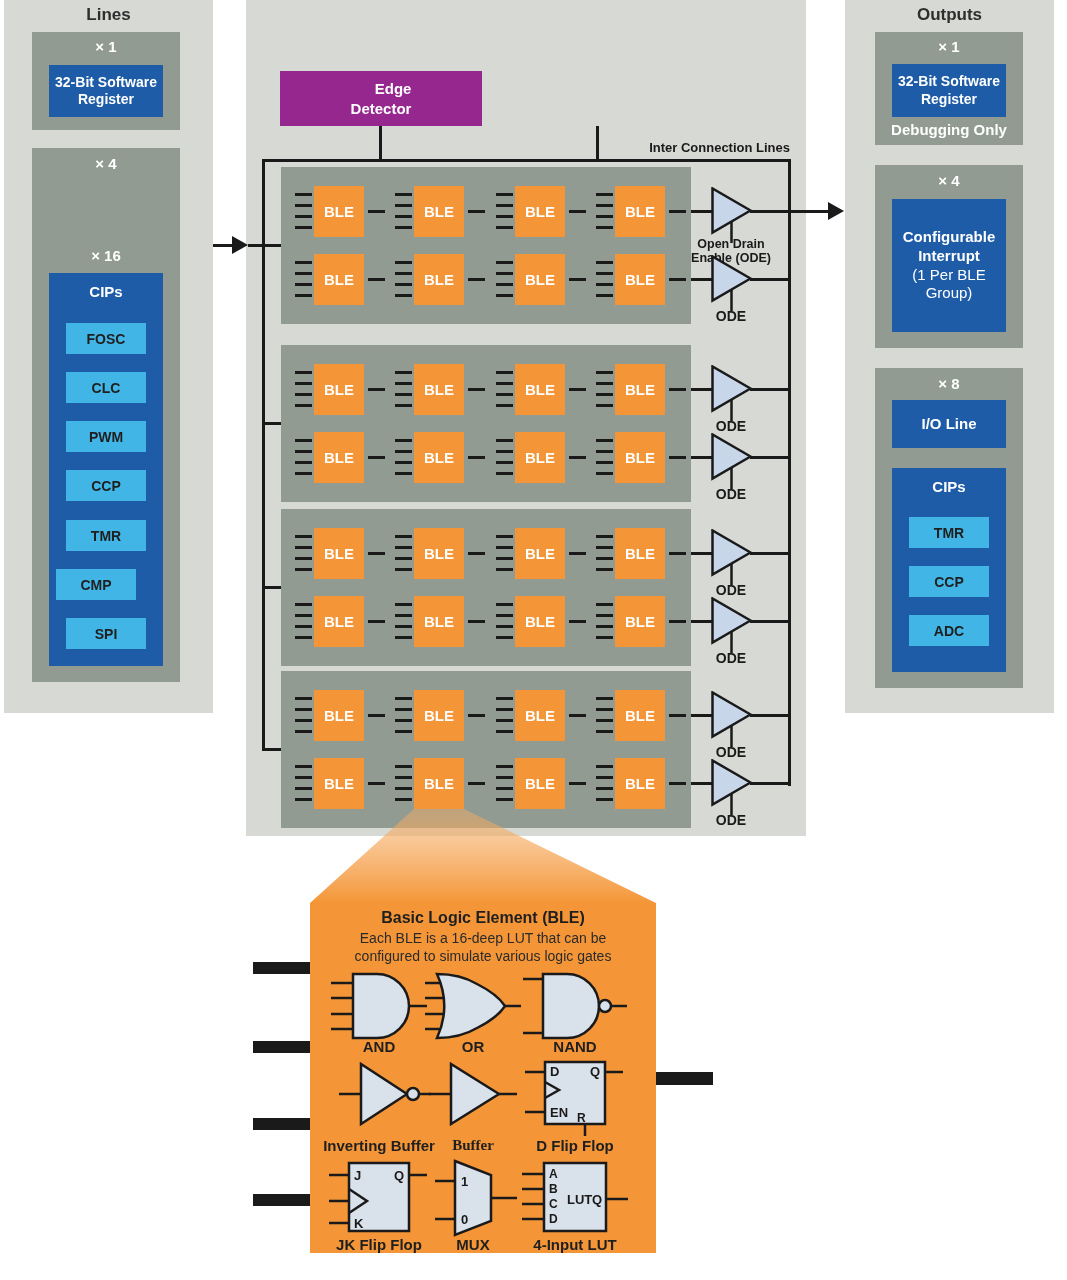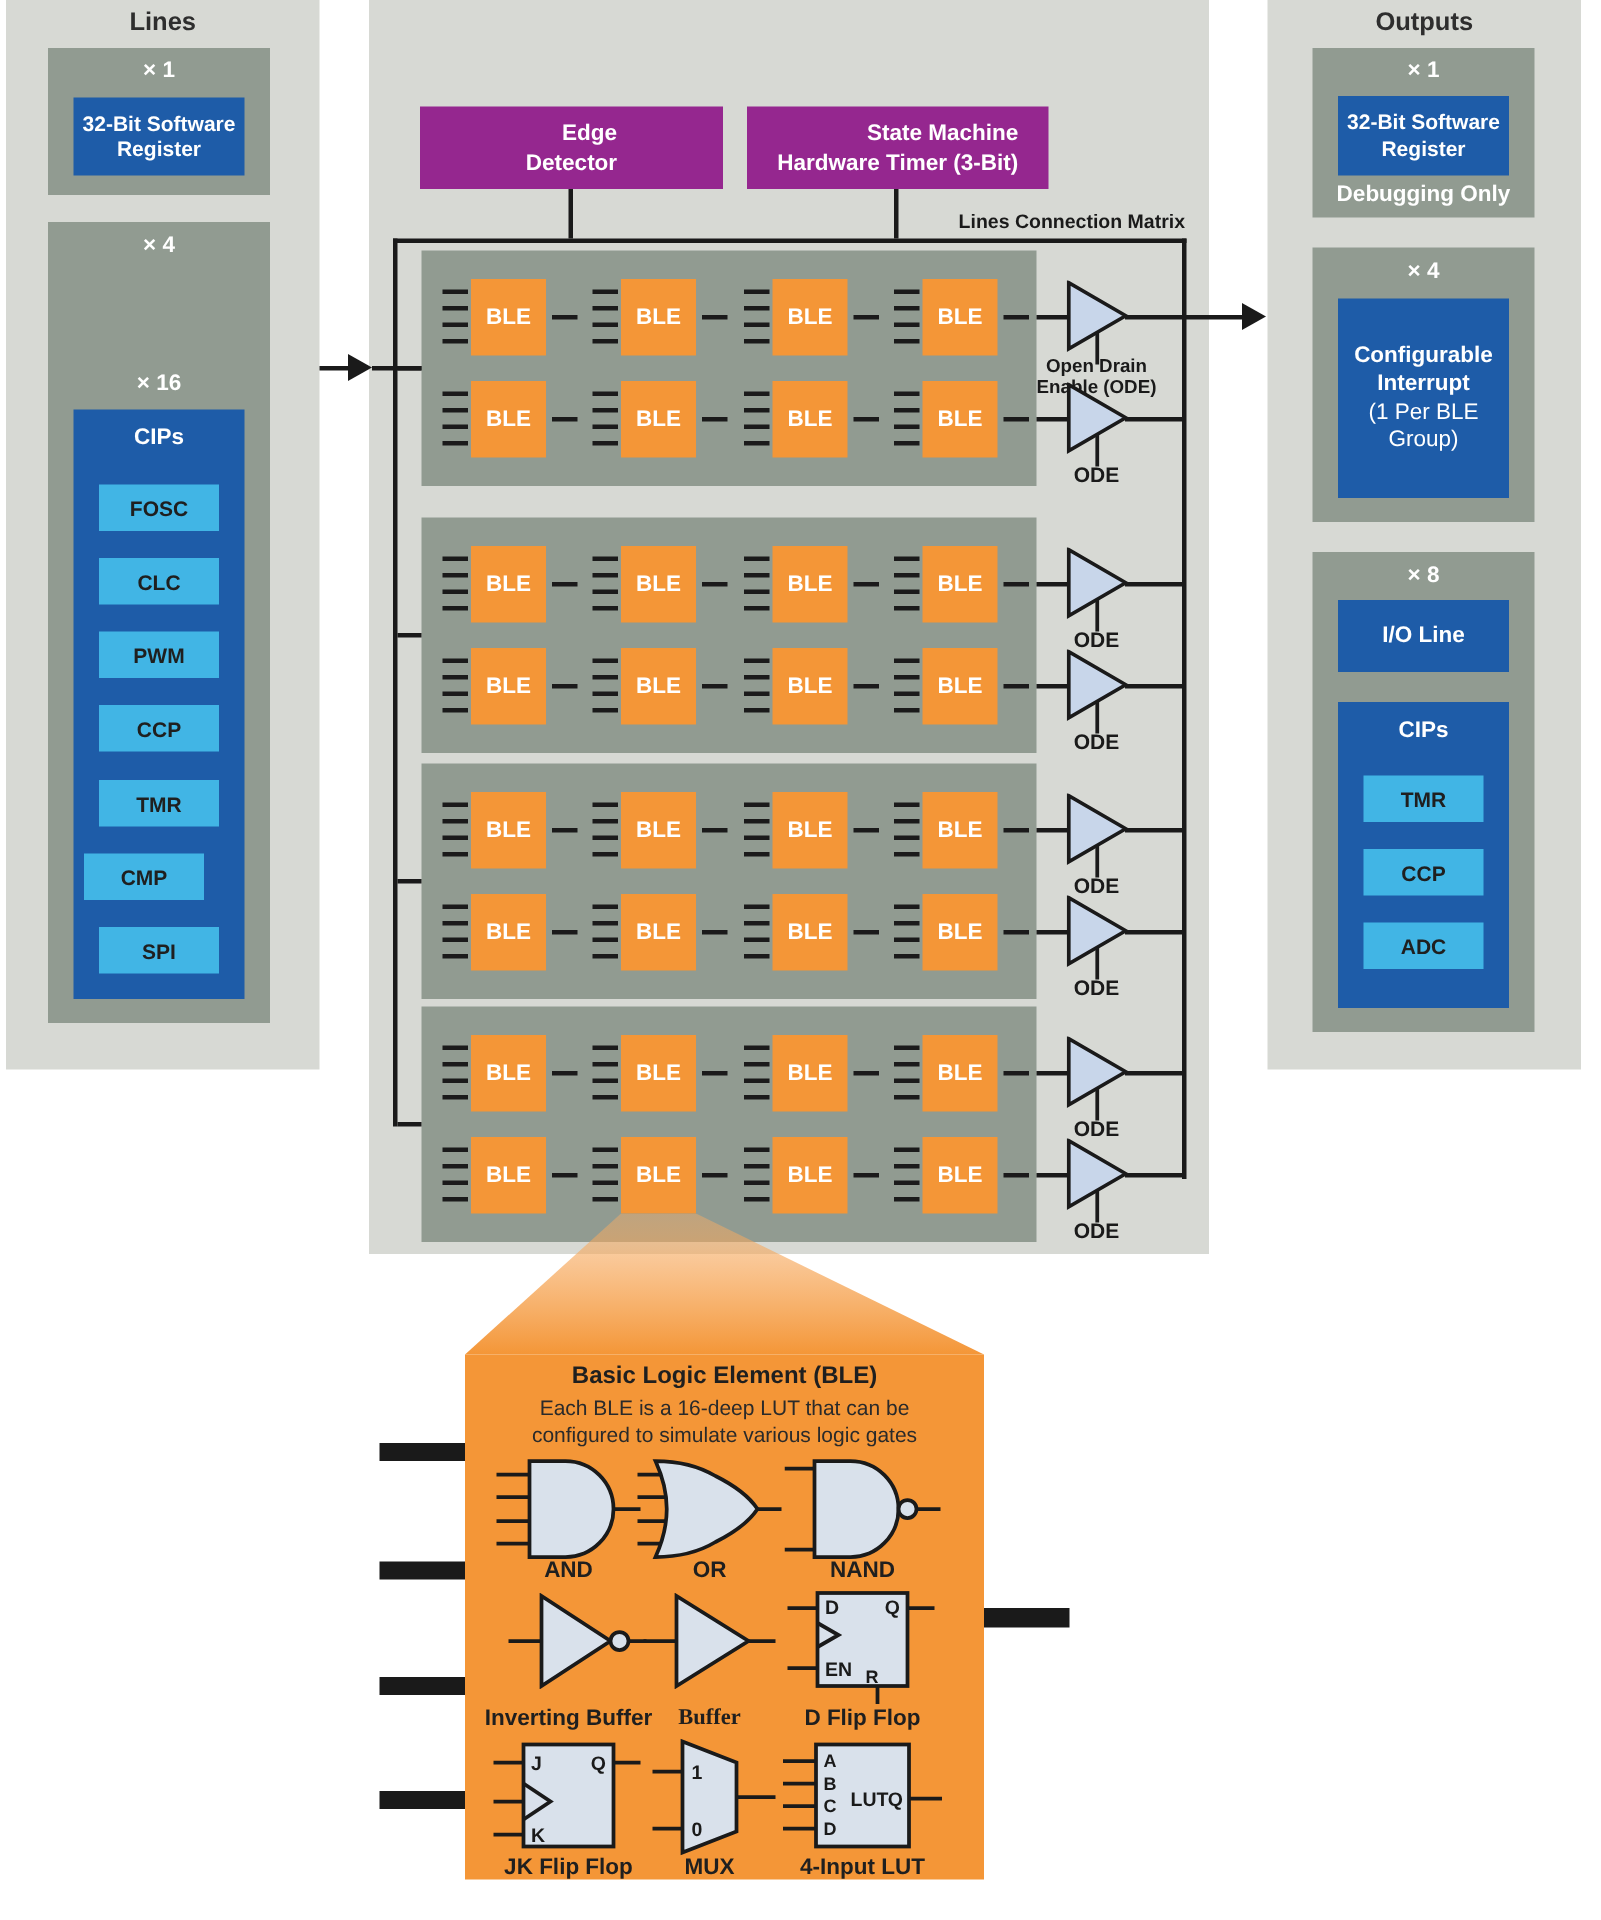--- a/index.html
+++ b/index.html
@@ -79,27 +79,25 @@
         <div class="cip-item" style="left:7px;top:296px;width:80px;height:31px;">CMP</div>
         <div class="cip-item" style="left:17px;top:345px;width:80px;height:31px;">SPI</div>
       </div>
     </div>
   </section>
 
   <section class="panel" style="left:246px;top:0;width:560px;height:836px;">
 
     <div class="purple-box pre" style="left:34px;top:71px;width:202px;height:55px;">Edge
 Detector</div>
-    <div class="purple-box pre" style="left:252px;top:71px;width:201px;height:55px;">State Machine
-Hardware Timer (3-Bit)</div>
 
     <div class="vline" style="left:133px;top:126px;height:33px;"></div>
     <div class="vline" style="left:350px;top:126px;height:33px;"></div>
 
-    <div class="matrix-label" style="right:16px;top:140px;">Lines Connection Matrix</div>
+    <div class="matrix-label" style="right:16px;top:140px;">Inter Connection Lines</div>
 
     <div class="hline" style="left:16px;top:159px;width:529px;"></div>
     <div class="vline" style="left:16px;top:159px;height:592px;"></div>
     <div class="vline" style="left:542px;top:159px;height:627px;"></div>
   </section>
 
   <section class="panel" style="left:845px;top:0;width:209px;height:713px;">
     <div class="panel-title">Outputs</div>
 
     <div class="gray-box" style="left:30px;top:32px;width:148px;height:113px;">

